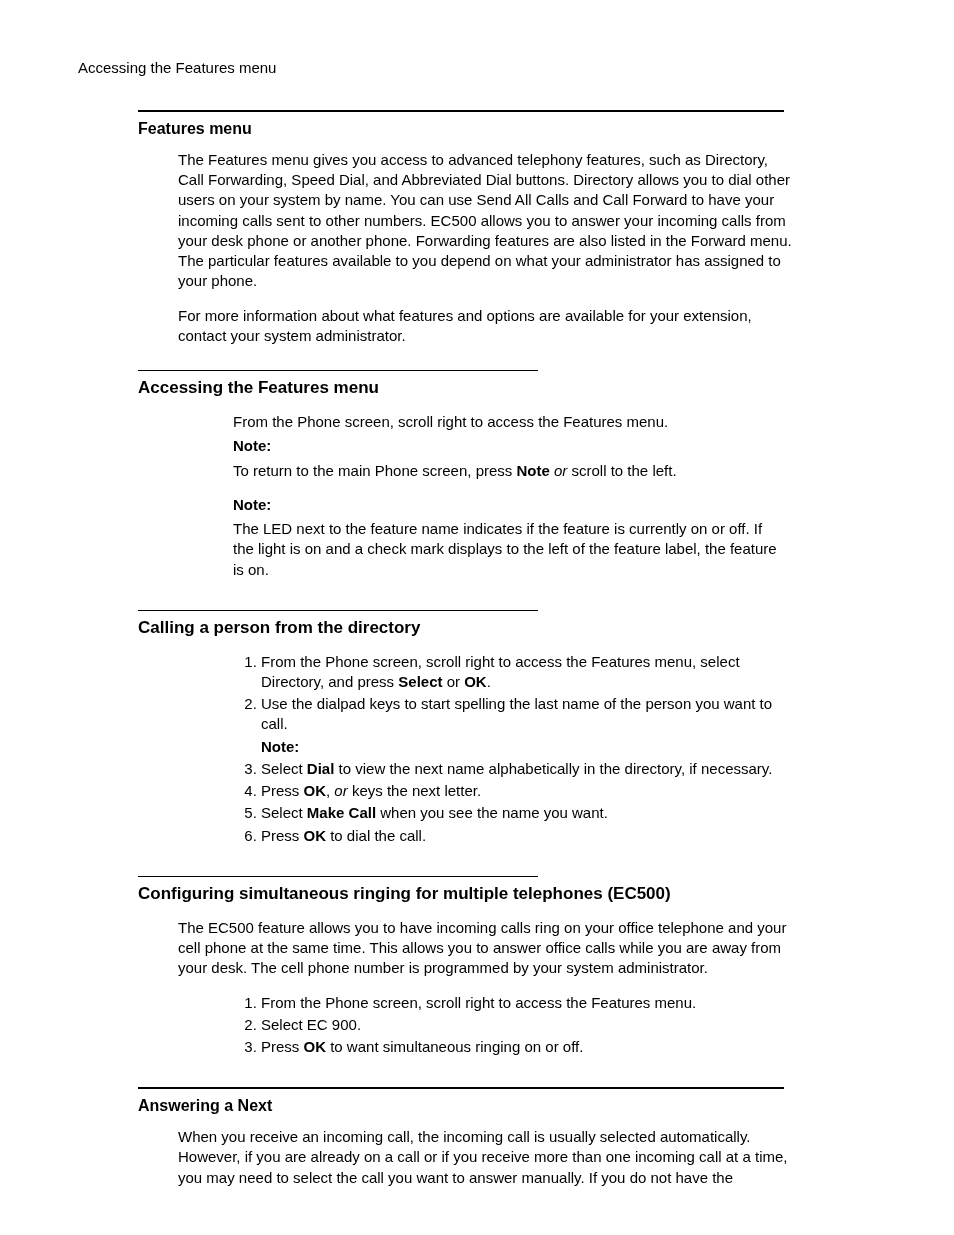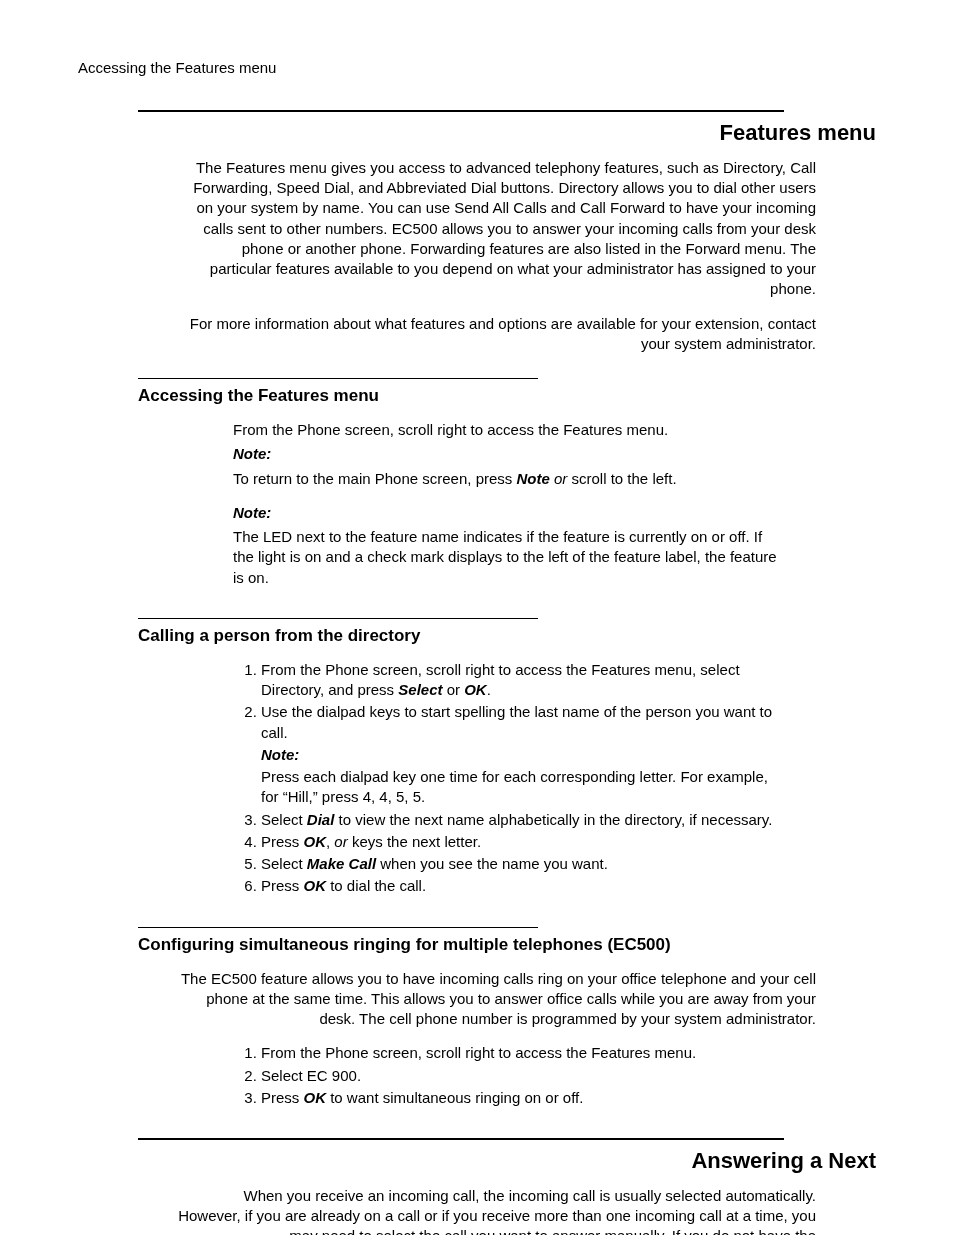--- a/index.html
+++ b/index.html
@@ -20,38 +20,36 @@
     border-top: 2px solid #000;
     margin-left: 60px;
     margin-right: 92px;
   }
   .rule-narrow {
     border-top: 1px solid #000;
     margin-left: 60px;
     width: 400px;
   }
   h1 {
-    font-size: 22px;
+    font-size: 16px;
     font-weight: bold;
     margin: 6px 0 10px 60px;
-    text-align: right;
   }
   h2 {
     font-size: 17px;
     font-weight: bold;
     margin: 6px 0 12px 60px;
   }
   .para {
-    margin: 0 60px 14px 100px;
-    text-align: right;
+    margin: 0 80px 14px 100px;
   }
   .para-indent {
     margin: 0 92px 4px 155px;
   }
-  .bold { font-weight: bold; font-style: italic; }
+  .bold { font-weight: bold; }
   .italic { font-style: italic; }
   ol {
     margin: 0 92px 4px 155px;
     padding-left: 28px;
   }
   ol li {
     margin-bottom: 2px;
   }
   .li-note {
     margin: 2px 0 2px 0;
@@ -84,21 +82,20 @@
 <div class="spacer-md"></div>
 <div class="rule-narrow"></div>
 <h2>Calling a person from the directory</h2>
 <ol>
   <li>
     <span>From the Phone screen, scroll right to access the Features menu, select Directory, and press </span><span class="bold">Select</span><span> or </span><span class="bold">OK</span><span>.</span>
   </li>
   <li>
     <span>Use the dialpad keys to start spelling the last name of the person you want to call.</span>
     <div class="li-note bold">Note:</div>
-    <div class="li-note">Press each dialpad key one time for each corresponding letter. For example, for “Hill,” press 4, 4, 5, 5.</div>
   </li>
   <li>
     <span>Select </span><span class="bold">Dial</span><span> to view the next name alphabetically in the directory, if necessary.</span>
   </li>
   <li>
     <span>Press </span><span class="bold">OK</span><span>, </span><span class="italic">or </span><span>keys the next letter.</span>
   </li>
   <li>
     <span>Select </span><span class="bold">Make Call</span><span> when you see the name you want.</span>
   </li>

